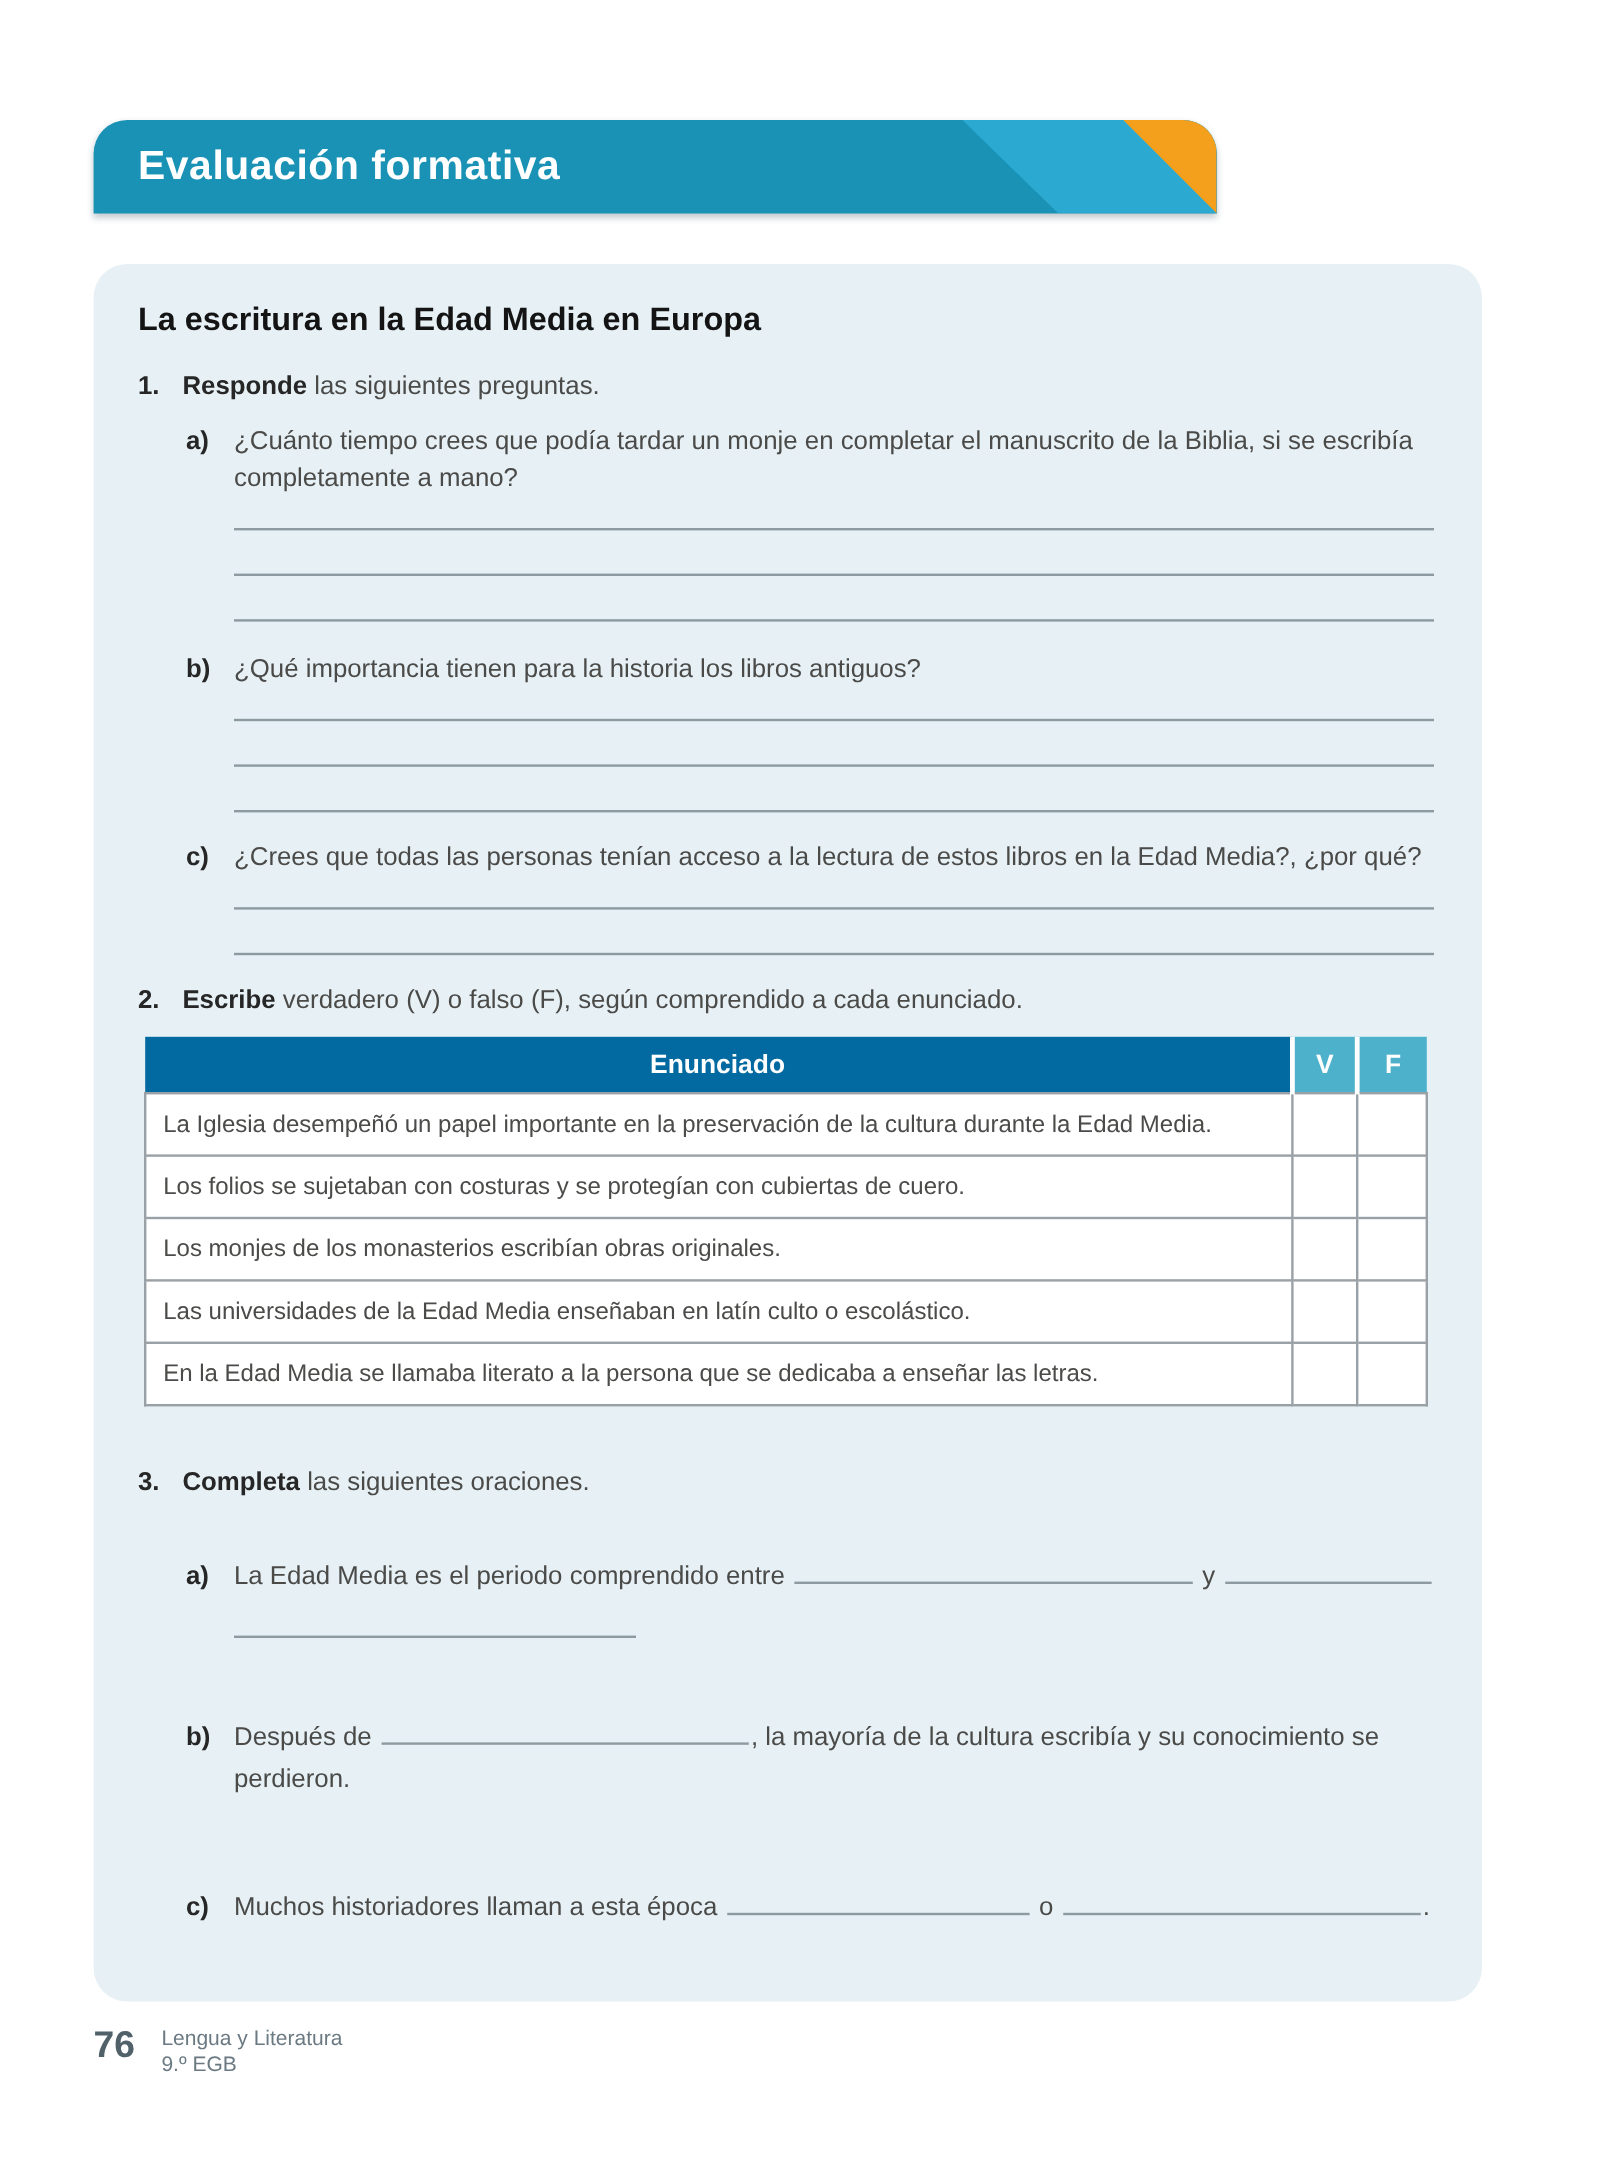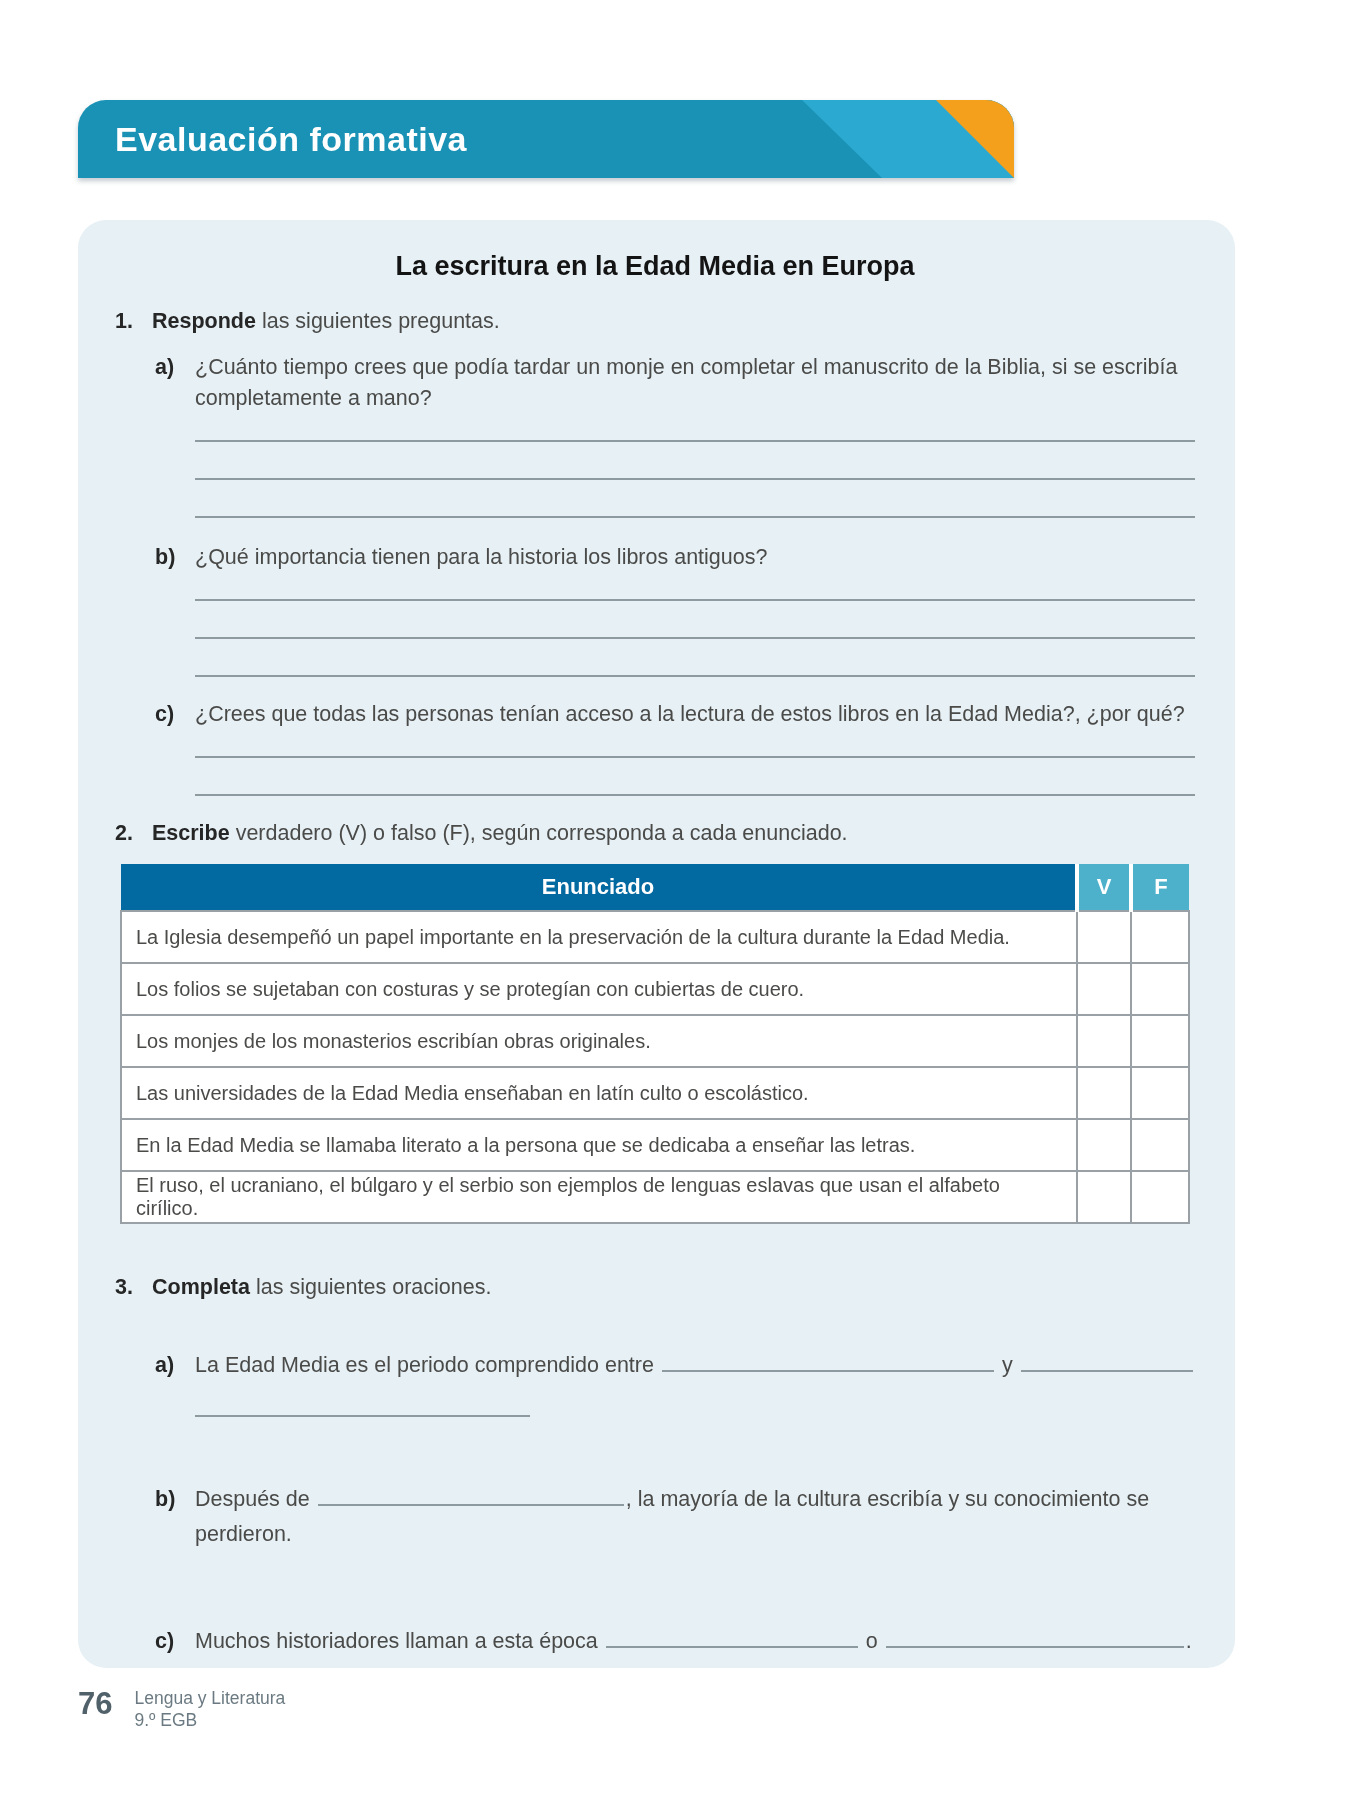--- a/index.html
+++ b/index.html
@@ -32,21 +32,21 @@
   }
   .dua-title{font-size:27px;font-weight:700;}
   .dua-subtitle{font-size:20px;font-weight:700;}
 
   
   .card{
     position:absolute;left:78px;top:220px;width:1157px;height:1448px;
     background:#e6f0f5;border-radius:28px;box-sizing:border-box;
     padding:28px 40px 0 37px;
   }
-  .ws-title{margin:0;font-size:27px;line-height:36px;font-weight:700;color:#141414;text-align:center;}
+  .ws-title{margin:0;font-size:27px;line-height:36px;font-weight:700;color:#141414;}
 
   .q-head{display:flex;margin-top:22px;font-size:21.5px;line-height:30px;}
   .q-num{width:37px;font-weight:700;color:#262626;flex:0 0 auto;}
   .q-head p{margin:0;}
   .q-head strong{color:#262626;}
 
   .sub{display:flex;margin-left:40px;margin-top:16px;font-size:21.5px;line-height:31px;}
   .sub-label{width:40px;font-weight:700;color:#262626;flex:0 0 auto;}
   .sub-body{flex:1;min-width:0;}
 
@@ -144,21 +144,21 @@
         <div>¿Crees que todas las personas tenían acceso a la lectura de estos libros en la Edad Media?, ¿por qué?</div>
         <div class="lines">
           <div class="answer-line first"></div>
           <div class="answer-line"></div>
         </div>
       </div>
     </div>
 
     <div class="q-head mt-q2">
       <span class="q-num">2.</span>
-      <p><strong>Escribe</strong><span> verdadero (V) o falso (F), según corresponda a cada enunciado.</span></p>
+      <p><strong>Escribe</strong><span> verdadero (V) o falso (F), según comprendido a cada enunciado.</span></p>
     </div>
 
     <table class="tf">
       <colgroup>
           <col class="c-statement">
           <col class="c-v">
           <col class="c-f">
         </colgroup>
       <thead>
         <tr>
@@ -186,25 +186,20 @@
         <tr>
           <td>Las universidades de la Edad Media enseñaban en latín culto o escolástico.</td>
           <td></td>
           <td></td>
         </tr>
         <tr>
           <td>En la Edad Media se llamaba literato a la persona que se dedicaba a enseñar las letras.</td>
           <td></td>
           <td></td>
         </tr>
-        <tr>
-          <td>El ruso, el ucraniano, el búlgaro y el serbio son ejemplos de lenguas eslavas que usan el alfabeto cirílico.</td>
-          <td></td>
-          <td></td>
-        </tr>
       </tbody>
     </table>
 
     <div class="q-head mt-q3">
       <span class="q-num">3.</span>
       <p><strong>Completa</strong><span> las siguientes oraciones.</span></p>
     </div>
 
     <div class="sub mt-3a">
       <span class="sub-label">a)</span>

